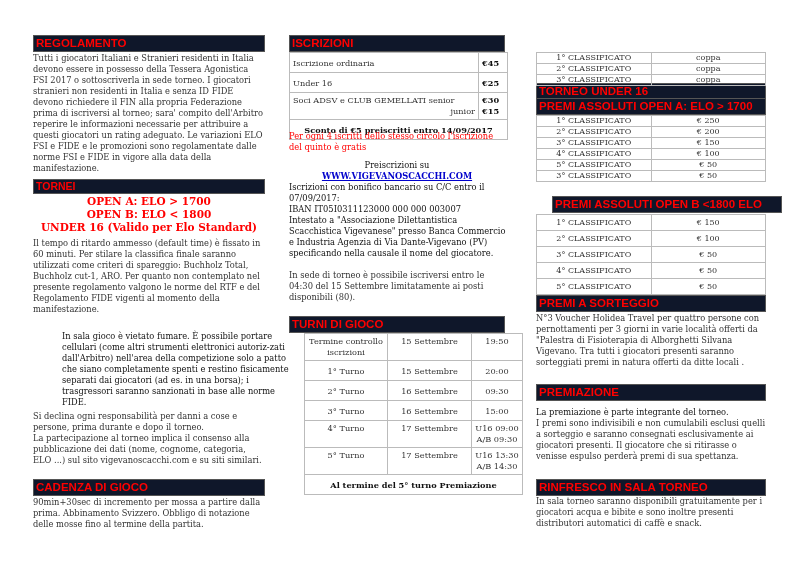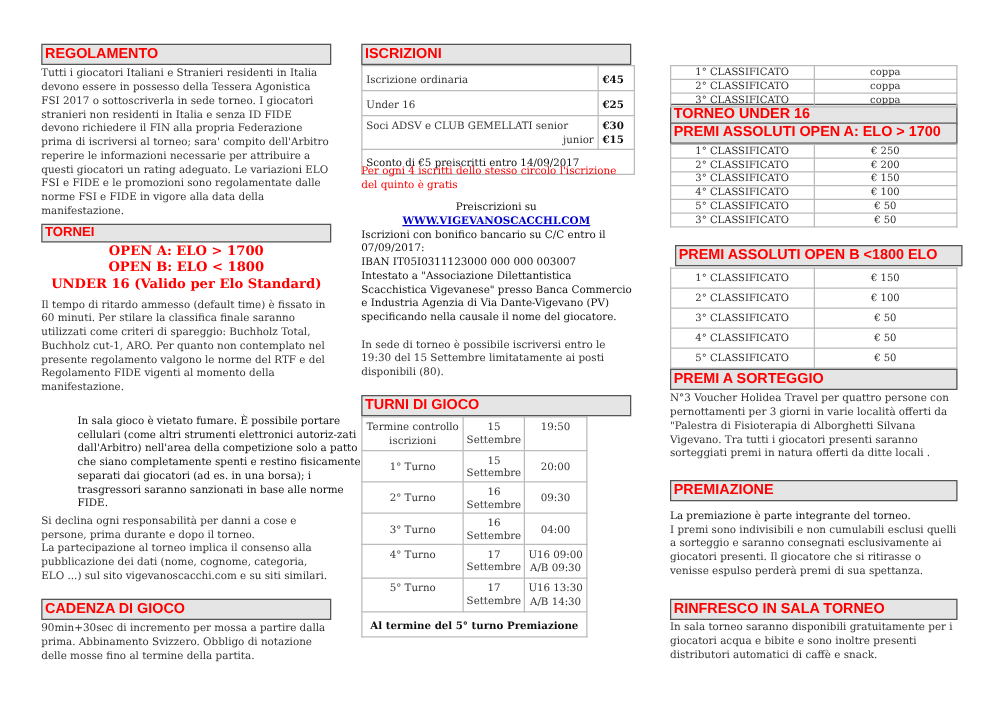--- a/index.html
+++ b/index.html
@@ -6,38 +6,38 @@
   body {
     width: 800px; height: 566px; background: #ffffff; position: relative; overflow: hidden;
     font-family: "DejaVu Serif", serif; color: #222222;
   }
   .col { position: absolute; top: 0; }
   .col-left { left: 33px; width: 232px; }
   .col-mid { left: 289px; width: 216px; }
   .col-right { left: 536px; width: 234px; }
 
   .sec-head {
-    position: absolute; border: 1px solid #555; background: #e5e5e5;
+    position: absolute; border: 1px solid #555; background: #0f172a;
     font-family: "Liberation Sans", sans-serif; font-weight: bold; color: #ff0000;
     font-size: 11.5px; line-height: 14px; padding: 0 2px; box-sizing: border-box; height: 17px;
     white-space: nowrap; overflow: hidden;
   }
   .para { position: absolute; font-size: 8.3px; line-height: 11px; color: #333; }
   .para.bold { font-weight: normal; color: #111; }
   .red-center {
     position: absolute; text-align: center; color: #ff0000; font-weight: bold;
     font-size: 10.5px; line-height: 13px;
   }
 
   table { border-collapse: collapse; position: absolute; font-size: 8.2px; color: #333; }
   td { border: 1px solid #bbb; }
 
   .isc td { padding: 2px 3px; height: 15px; vertical-align: middle; }
   .isc td.amt { font-weight: bold; color: #111; width: 22px; }
-  .isc td.foot { text-align: left; font-weight: normal; color: #111; }
+  .isc td.foot { text-align: center; font-weight: bold; color: #111; }
 
   .turni td { text-align: center; padding: 2px 2px; height: 15px; vertical-align: middle; }
   .turni td.foot { font-weight: bold; color: #111; }
 
   .prize td { text-align: center; padding: 0 2px; height: 10px; line-height: 10px; font-size: 8px; }
   .prize2 td { text-align: center; padding: 1px 2px; height: 13px; line-height: 12px; font-size: 8px; }
 
   .link { color: #0000cc; text-decoration: underline; font-weight: bold; }
 </style>
 </head>
@@ -91,44 +91,44 @@
     </table>
   <div class="para bold" style="top:131px;left:0;width:216px;color:#ff0000;">Per ogni 4 iscritti dello stesso circolo l'iscrizione del quinto è gratis</div>
 
   <div class="para bold" style="top:160px;left:0;width:216px;text-align:center;">Preiscrizioni su</div>
   <div class="para" style="top:171px;left:0;width:216px;text-align:center;">
     <span class="link">WWW.VIGEVANOSCACCHI.COM</span>
   </div>
   <div class="para bold" style="top:182px;left:0;width:218px;">Iscrizioni con bonifico bancario su C/C entro il 07/09/2017:</div>
   <div class="para bold" style="top:204px;left:0;width:218px;">IBAN IT05I0311123000 000 000 003007</div>
   <div class="para bold" style="top:215px;left:0;width:218px;">Intestato a "Associazione Dilettantistica Scacchistica Vigevanese" presso Banca Commercio e Industria Agenzia di Via Dante-Vigevano (PV) specificando nella causale il nome del giocatore.</div>
-  <div class="para" style="top:270px;left:0;width:218px;">In sede di torneo è  possibile iscriversi entro le 19:30 del 15 Settembre limitatamente ai posti disponibili (80).</div>
+  <div class="para" style="top:270px;left:0;width:218px;">In sede di torneo è  possibile iscriversi entro le 04:30 del 15 Settembre limitatamente ai posti disponibili (80).</div>
 
   <div class="sec-head" style="top:316px;left:0;width:216px;">TURNI DI GIOCO</div>
-  <table class="turni" style="top:333px;left:0;width:181px;border-radius:29px;">
+  <table class="turni" style="top:333px;left:15px;width:219px;border-radius:29px;">
     <tbody>
         <tr>
       <td style="width:78px;line-height:11px;">Termine controllo iscrizioni</td>
       <td style="vertical-align:top;">15 Settembre</td>
       <td style="width:46px;vertical-align:top;">19:50</td>
     </tr>
     <tr>
       <td>1° Turno</td>
       <td>15 Settembre</td>
       <td>20:00</td>
     </tr>
     <tr>
       <td>2° Turno</td>
       <td>16 Settembre</td>
       <td>09:30</td>
     </tr>
     <tr>
       <td>3° Turno</td>
       <td>16 Settembre</td>
-      <td>04:00</td>
+      <td>15:00</td>
     </tr>
     <tr>
       <td style="vertical-align:top;">4° Turno</td>
       <td style="vertical-align:top;">17 Settembre</td>
       <td style="line-height:11px;">U16 09:00 A/B 09:30</td>
     </tr>
     <tr>
       <td style="vertical-align:top;">5° Turno</td>
       <td style="vertical-align:top;">17 Settembre</td>
       <td style="line-height:11px;margin-top:16px;">U16 13:30 A/B 14:30</td>
@@ -182,21 +182,21 @@
           <td>5° CLASSIFICATO</td>
           <td>€ 50</td>
         </tr>
     <tr>
           <td>3° CLASSIFICATO</td>
           <td>€ 50</td>
         </tr>
   </tbody>
     </table>
 
-  <div class="sec-head" style="top:196px;left:4px;width:230px;">PREMI  ASSOLUTI  OPEN B  &lt;1800  ELO</div>
+  <div class="sec-head" style="top:196px;left:16px;width:230px;">PREMI  ASSOLUTI  OPEN B  &lt;1800  ELO</div>
   <table class="prize2" style="top:214px;left:0;width:230px;">
     <tbody>
         <tr>
           <td style="width:50%;">1° CLASSIFICATO</td>
           <td>€ 150</td>
         </tr>
     <tr>
           <td>2° CLASSIFICATO</td>
           <td>€ 100</td>
         </tr>

